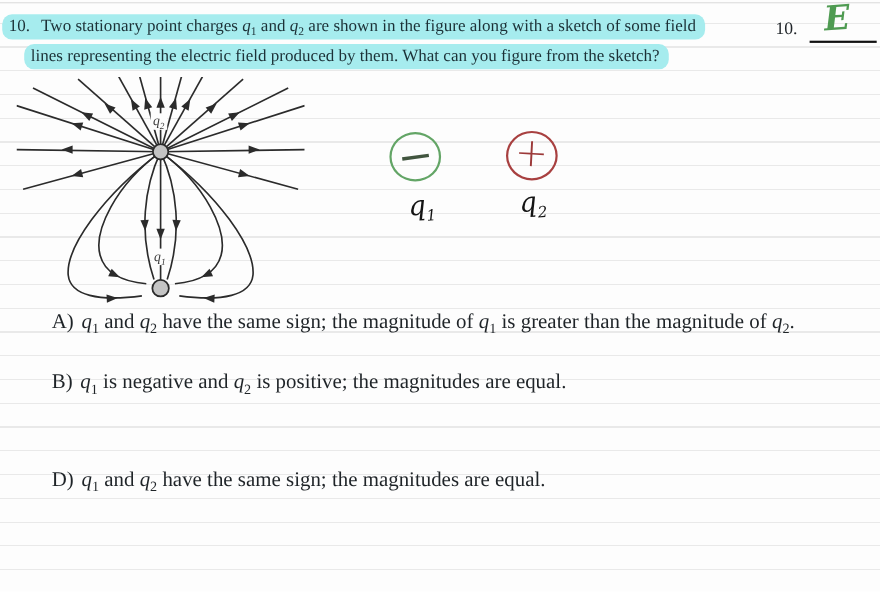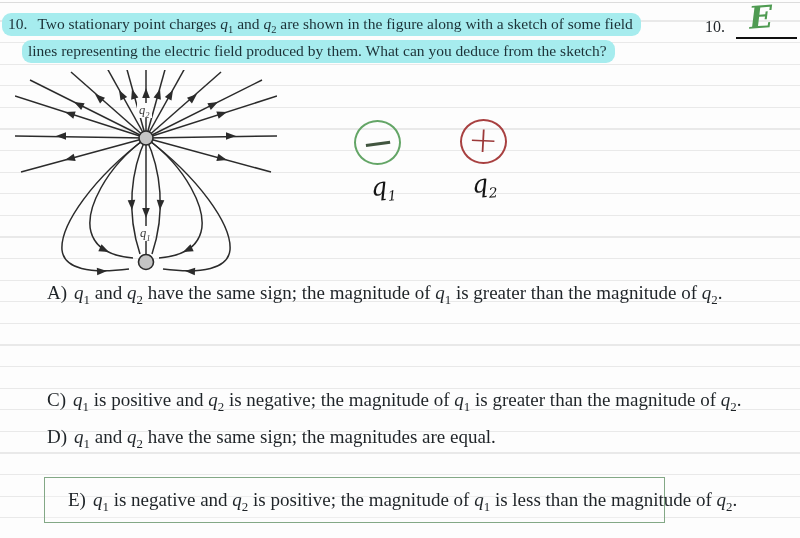--- a/index.html
+++ b/index.html
@@ -59,21 +59,21 @@
 </head>
 <body>
 
 <div id="page">
   <div class="topline"></div>
 
   <div class="abs" style="left:2px;top:13px;">
     <span class="hl"><span class="qnum">10.</span><span class="rich">Two stationary point charges <i>q</i><sub>1</sub> and <i>q</i><sub>2</sub> are shown in the figure along with a sketch of some field</span></span>
   </div>
   <div class="abs" style="left:22px;top:40px;">
-    <span class="hl"><span class="rich">lines representing the electric field produced by them. What can you deduce from the sketch?</span></span>
+    <span class="hl"><span class="rich">lines representing the electric field produced by them. What can you figure from the sketch?</span></span>
   </div>
 
   <div class="abs ans-num" style="left:705px;top:18px;">10.</div>
   <div class="abs ans-line" style="left:736px;top:37px;"></div>
   <div class="abs" style="left:749px;top:-1px;">
     <span class="written-e">E</span>
   </div>
 
   <svg class="abs" style="left:15px;top:70px;" width="262" height="210" viewBox="0 0 262 210">
     <defs>
@@ -138,24 +138,19 @@
   </div>
   <div class="abs sign-circle plus-circle" style="left:460px;top:119px;">
     <span class="sign plus-sign">+</span>
   </div>
   <div class="abs hand-q rich" style="left:371px;top:172px;"><i>q</i><sub>1</sub></div>
   <div class="abs hand-q rich" style="left:472px;top:169px;"><i>q</i><sub>2</sub></div>
 
   <div class="abs option" style="left:47px;top:282px;">
     <span class="opt-label">A)</span><span class="rich"><i>q</i><sub>1</sub> and <i>q</i><sub>2</sub> have the same sign; the magnitude of <i>q</i><sub>1</sub> is greater than the magnitude of <i>q</i><sub>2</sub>.</span>
   </div>
-  <div class="abs option" style="left:47px;top:389px;">
-    <span class="opt-label">C)</span><span class="rich"><i>q</i><sub>1</sub> is positive and <i>q</i><sub>2</sub> is negative; the magnitude of <i>q</i><sub>1</sub> is greater than the magnitude of <i>q</i><sub>2</sub>.</span>
+  <div class="abs option" style="left:47px;top:337px;">
+    <span class="opt-label">B)</span><span class="rich"><i>q</i><sub>1</sub> is negative and <i>q</i><sub>2</sub> is positive; the magnitudes are equal.</span>
   </div>
   <div class="abs option" style="left:47px;top:426px;">
     <span class="opt-label">D)</span><span class="rich"><i>q</i><sub>1</sub> and <i>q</i><sub>2</sub> have the same sign; the magnitudes are equal.</span>
   </div>
-  <div class="answer-box">
-    <div class="option">
-      <span class="opt-label">E)</span><span class="rich"><i>q</i><sub>1</sub> is negative and <i>q</i><sub>2</sub> is positive; the magnitude of <i>q</i><sub>1</sub> is less than the magnitude of <i>q</i><sub>2</sub>.</span>
-    </div>
-  </div>
 </div>
 
 </body></html>

